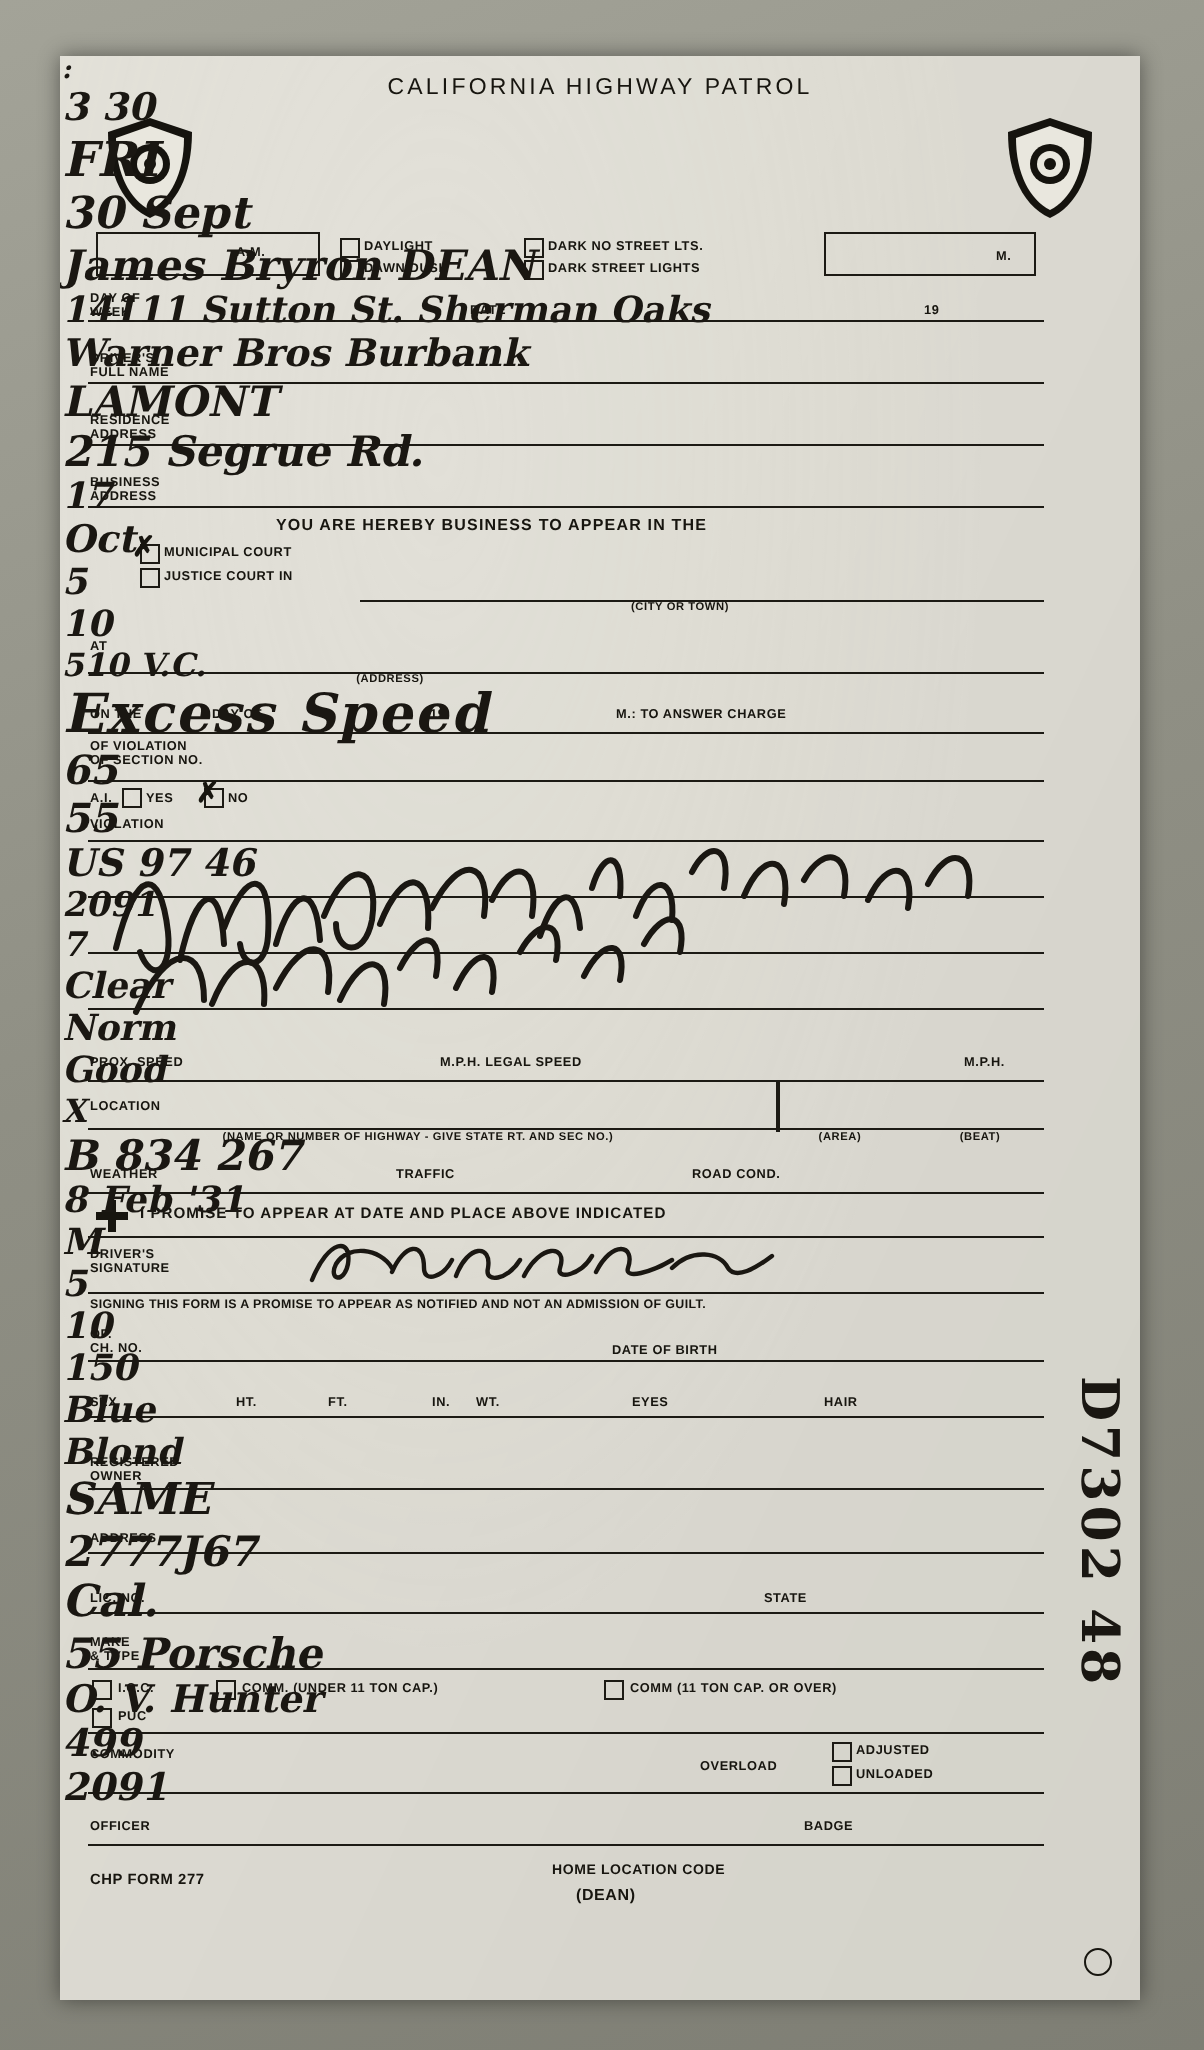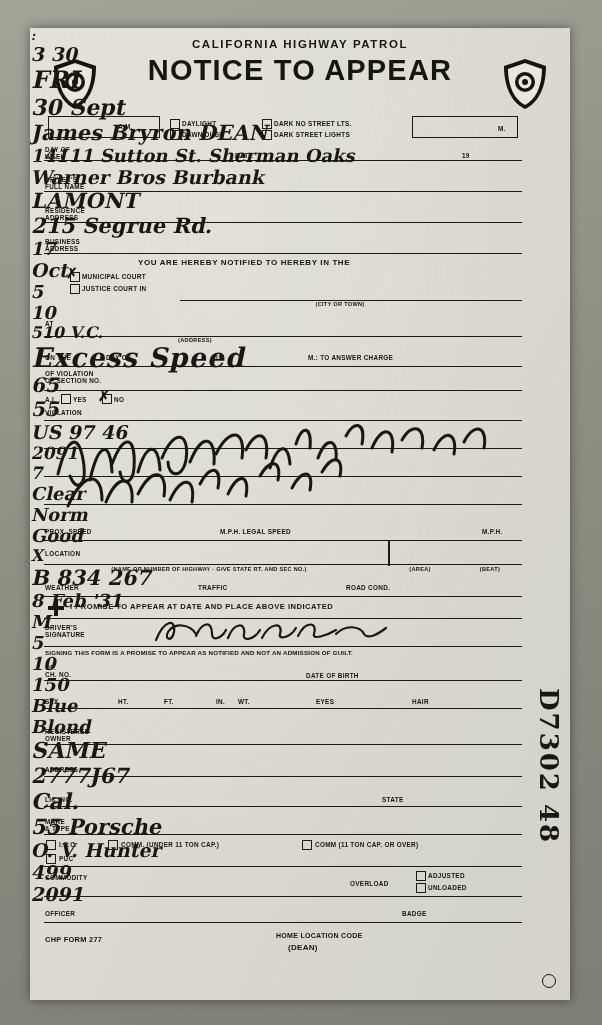--- a/index.html
+++ b/index.html
@@ -43,21 +43,21 @@
     inset: 0;
     pointer-events: none;
     background:
       radial-gradient(ellipse at 35% 20%, rgba(255,255,255,0.35), rgba(0,0,0,0.0) 55%),
       linear-gradient(115deg, rgba(0,0,0,0.05), rgba(0,0,0,0.16));
     mix-blend-mode: multiply;
     opacity: .55;
   }
   .print {
     font-family: "Liberation Sans", sans-serif;
-    font-weight: bold;
+    font-weight: normal;
     color: #17150f;
     letter-spacing: .4px;
   }
 
   
   .hand {
     font-family: "DejaVu Serif", serif;
     font-weight: bold;
     color: #1a1712;
     transform: skewX(-12deg);
@@ -147,21 +147,20 @@
 </style>
 </head>
 <body>
 
 <div id="page">
   <div id="bg-frame"></div>
 
   <div id="ticket">
 
     <div id="hdr-title" class="print">CALIFORNIA HIGHWAY PATROL</div>
-    <div id="hdr-main" class="print">NOTICE TO APPEAR</div>
 
     <div id="badge-left" class="badge">
       <svg viewBox="0 0 46 52">
         <path d="M23 1 L44 8 C44 30 36 45 23 51 C10 45 2 30 2 8 Z" fill="#15130e"></path>
         <path d="M23 5 L40 11 C40 29 33 42 23 47 C13 42 6 29 6 11 Z" fill="#e9e7de"></path>
         <circle cx="23" cy="24" r="10" fill="#15130e"></circle>
         <circle cx="23" cy="24" r="6.5" fill="#e9e7de"></circle>
         <circle cx="23" cy="24" r="3" fill="#15130e"></circle>
       </svg>
     </div>
@@ -209,21 +208,21 @@
     <div class="rule" style="left:14px; top:194px; width:478px;"></div>
     <div class="label" style="left:15px; top:179px; white-space:pre;">RESIDENCE
 ADDRESS</div>
     <div class="hand" style="left:62px; top:172px; font-size:18px;">14111 Sutton St. Sherman Oaks</div>
 
     <div class="rule" style="left:14px; top:225px; width:478px;"></div>
     <div class="label" style="left:15px; top:210px; white-space:pre;">BUSINESS
 ADDRESS</div>
     <div class="hand" style="left:62px; top:203px; font-size:19px;">Warner Bros Burbank</div>
 
-    <div class="label" style="left:108px; top:231px; font-size:8px; letter-spacing:.6px;">YOU ARE HEREBY NOTIFIED TO HEREBY IN THE</div>
+    <div class="label" style="left:108px; top:231px; font-size:8px; letter-spacing:.6px;">YOU ARE HEREBY BUSINESS TO APPEAR IN THE</div>
 
     <div class="boxsq" style="left:40px; top:244px;"></div>
     <div class="cross" style="left:36px; top:237px;">✗</div>
     <div class="label" style="left:52px; top:245px;">MUNICIPAL COURT</div>
     <div class="boxsq" style="left:40px; top:256px;"></div>
     <div class="label" style="left:52px; top:257px;">JUSTICE COURT IN</div>
     <div class="hand" style="left:205px; top:243px; font-size:21px;">LAMONT</div>
     <div class="rule" style="left:150px; top:272px; width:342px;"></div>
     <div class="clabel" style="left:250px; top:273px; width:120px;">(CITY OR TOWN)</div>
 

